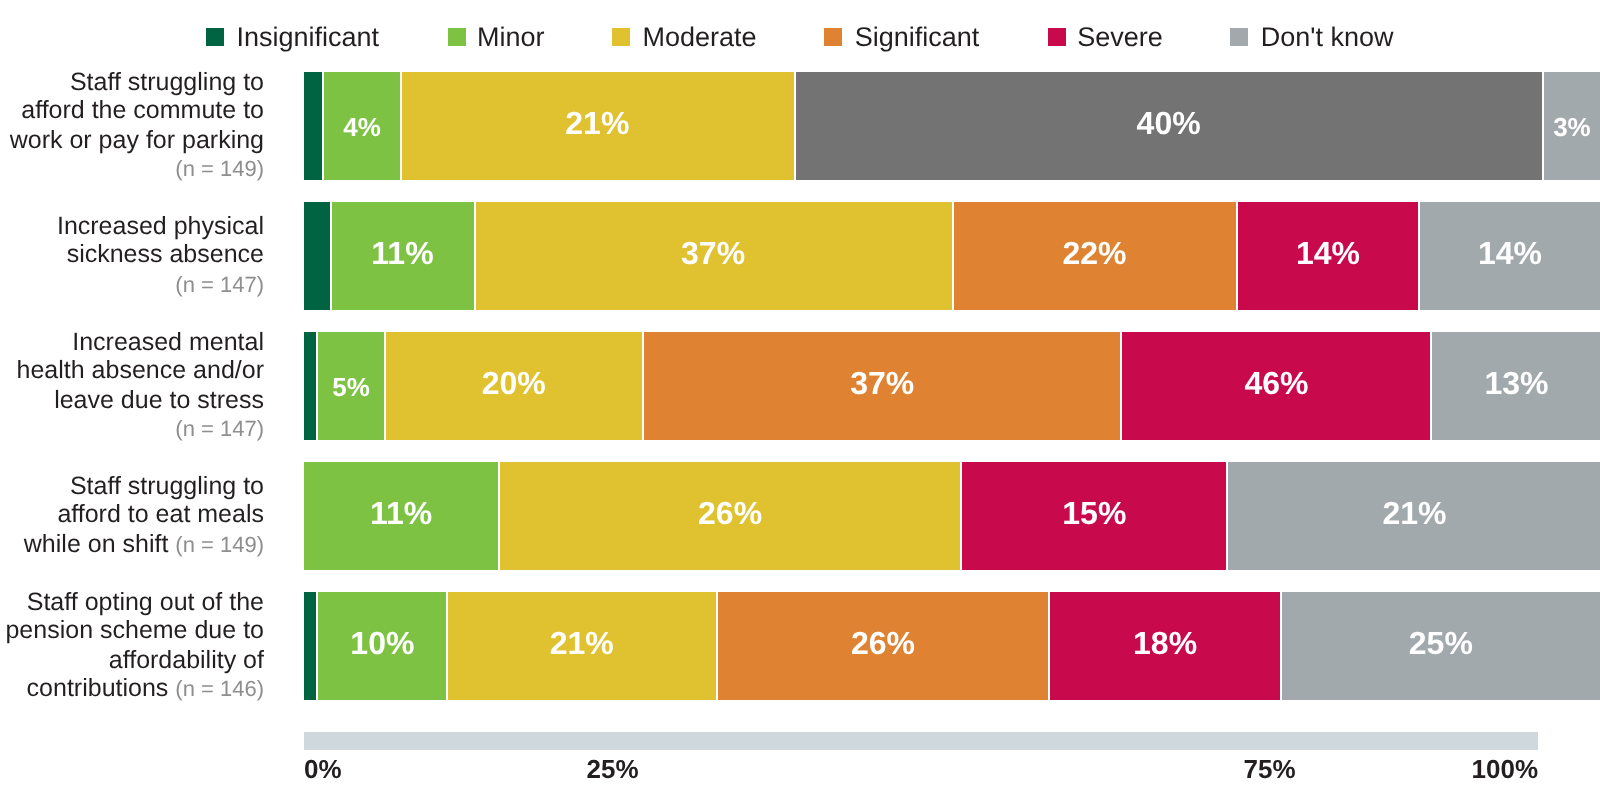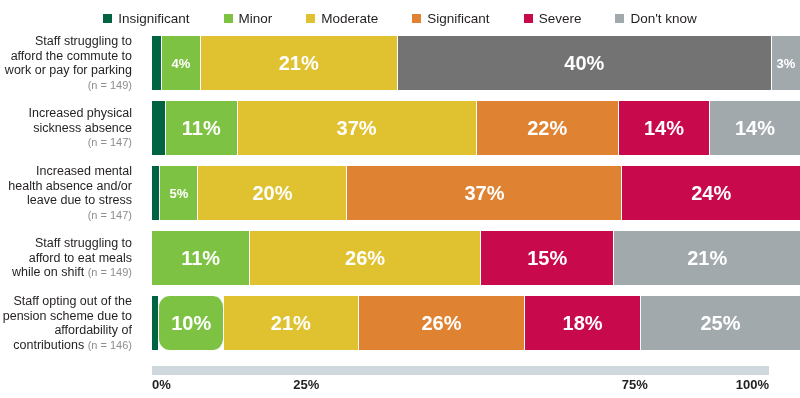--- a/index.html
+++ b/index.html
@@ -38,21 +38,21 @@
   }
   .cat .n{color:#8e8e8e;font-size:11px;white-space:nowrap;}
 
   .bar{
     flex:1 1 auto;height:100%;display:flex;
     box-sizing:border-box;
   }
   .seg{
     height:100%;
     display:flex;align-items:center;justify-content:center;
-    color:#ffffff;font-size:20px;font-weight:bold;
+    color:#ffffff;font-size:16px;font-weight:bold;
     box-sizing:border-box;
     border-right:1.5px solid #ffffff;
     overflow:hidden;white-space:nowrap;
   }
   .seg:last-child{border-right:none;}
   .seg.tiny{font-size:13px;}
 
   
   .axis-band{
     position:absolute;left:152px;top:366px;width:617px;height:9px;
@@ -122,37 +122,38 @@
           <div class="seg" style="flex: 14 0 0px; background: rgb(162, 169, 173);">14%</div>
         </div>
       </div>
       <div class="row">
         <div class="cat"><span>Increased mental health absence and/or leave due to stress</span> <span class="n">(n = 147)</span></div>
         <div class="bar">
           <div class="seg tiny" style="flex: 1 0 0px; background: rgb(0, 99, 65);"></div>
           <div class="seg tiny" style="flex: 5 0 0px; background: rgb(125, 194, 66);">5%</div>
           <div class="seg" style="flex: 20 0 0px; background: rgb(224, 194, 48);">20%</div>
           <div class="seg" style="flex: 37 0 0px; background: rgb(223, 131, 50);">37%</div>
-          <div class="seg" style="flex: 24 0 0px; background: rgb(200, 9, 75);">24%</div>
+          <div class="seg" style="flex: 24 0 0px; background: rgb(200, 9, 75);">46%</div>
+          <div class="seg" style="flex: 13 0 0px; background: rgb(162, 169, 173);">13%</div>
         </div>
       </div>
       <div class="row">
         <div class="cat"><span>Staff struggling to afford to eat meals while on shift</span> <span class="n">(n = 149)</span></div>
         <div class="bar">
           <div class="seg" style="flex: 11 0 0px; background: rgb(125, 194, 66);">11%</div>
           <div class="seg" style="flex: 26 0 0px; background: rgb(224, 194, 48);">26%</div>
           <div class="seg" style="flex: 15 0 0px; background: rgb(200, 9, 75);">15%</div>
           <div class="seg" style="flex: 21 0 0px; background: rgb(162, 169, 173);">21%</div>
         </div>
       </div>
       <div class="row">
         <div class="cat"><span>Staff opting out of the pension scheme due to affordability of contributions</span> <span class="n">(n = 146)</span></div>
         <div class="bar">
           <div class="seg tiny" style="flex: 1 0 0px; background: rgb(0, 99, 65);"></div>
-          <div class="seg" style="flex: 10 0 0px; background: rgb(125, 194, 66); border-radius: 11px;">10%</div>
+          <div class="seg" style="flex: 10 0 0px; background: rgb(125, 194, 66);">10%</div>
           <div class="seg" style="flex: 21 0 0px; background: rgb(224, 194, 48);">21%</div>
           <div class="seg" style="flex: 26 0 0px; background: rgb(223, 131, 50);">26%</div>
           <div class="seg" style="flex: 18 0 0px; background: rgb(200, 9, 75);">18%</div>
           <div class="seg" style="flex: 25 0 0px; background: rgb(162, 169, 173);">25%</div>
         </div>
       </div>
     </div>
 
   <div class="axis-band"></div>
   <div class="axis" id="axis">

